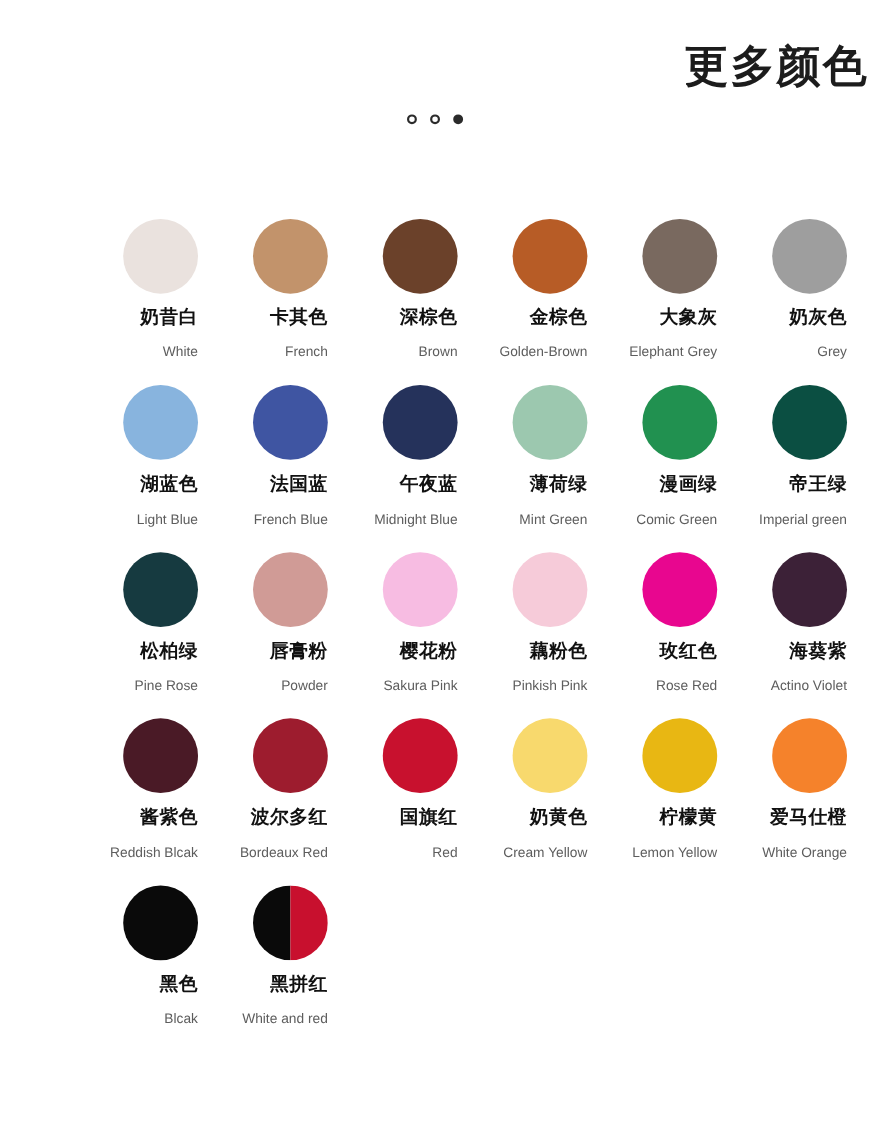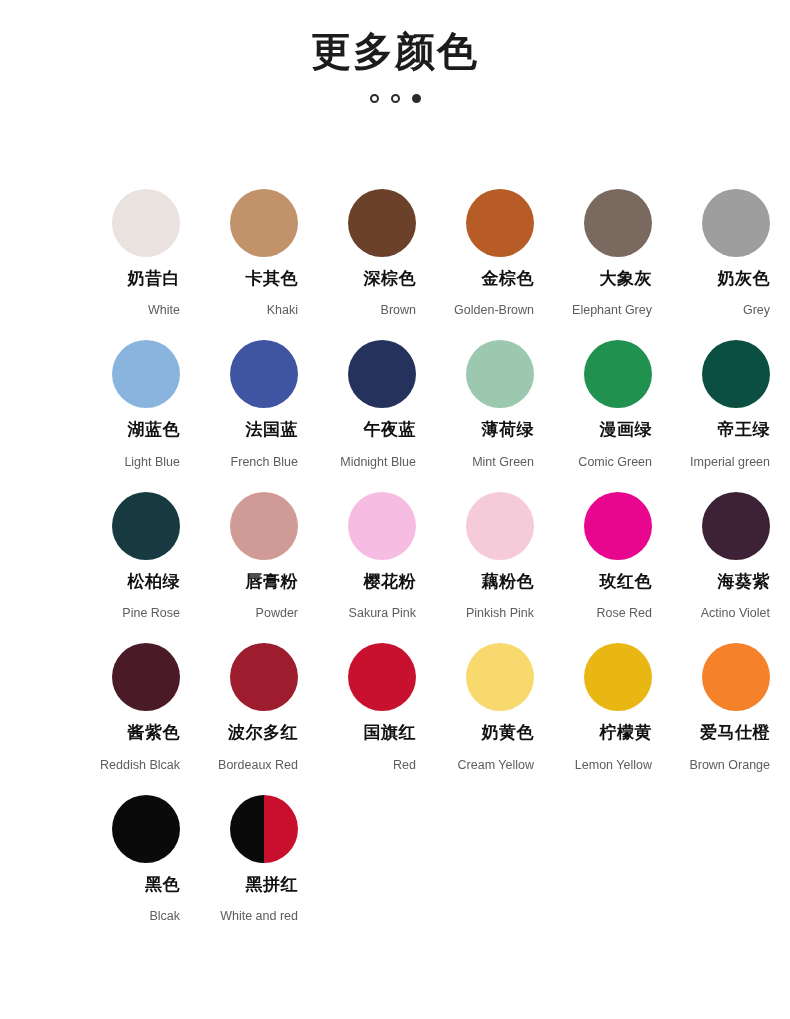--- a/index.html
+++ b/index.html
@@ -15,22 +15,22 @@
     overflow: hidden;
   }
   .page {
     position: relative;
     width: 790px;
     height: 1019px;
     background: #ffffff;
     box-sizing: border-box;
   }
   .header {
-    padding-top: 26px;
-    text-align: center;
+    padding-top: 36px;
+    text-align: right;
   }
   .page-title {
     font-size: 40px;
     font-weight: bold;
     letter-spacing: 2px;
     color: #1c1c1c;
     line-height: 1.25;
     margin: 0;
   }
   .dots {
@@ -118,21 +118,21 @@
 
   <div class="swatch-grid">
       <div class="swatch-cell">
         <div class="swatch-circle" style="background: rgb(234, 226, 222);"></div>
         <div class="swatch-name-cn">奶昔白</div>
         <div class="swatch-name-en">White</div>
       </div>
       <div class="swatch-cell">
         <div class="swatch-circle" style="background: rgb(194, 147, 107);"></div>
         <div class="swatch-name-cn">卡其色</div>
-        <div class="swatch-name-en">Khaki</div>
+        <div class="swatch-name-en">French</div>
       </div>
       <div class="swatch-cell">
         <div class="swatch-circle" style="background: rgb(107, 65, 42);"></div>
         <div class="swatch-name-cn">深棕色</div>
         <div class="swatch-name-en">Brown</div>
       </div>
       <div class="swatch-cell">
         <div class="swatch-circle" style="background: rgb(183, 92, 38);"></div>
         <div class="swatch-name-cn">金棕色</div>
         <div class="swatch-name-en">Golden-Brown</div>
@@ -228,21 +228,21 @@
         <div class="swatch-name-en">Cream Yellow</div>
       </div>
       <div class="swatch-cell">
         <div class="swatch-circle" style="background: rgb(232, 183, 19);"></div>
         <div class="swatch-name-cn">柠檬黄</div>
         <div class="swatch-name-en">Lemon Yellow</div>
       </div>
       <div class="swatch-cell">
         <div class="swatch-circle" style="background: rgb(245, 130, 43);"></div>
         <div class="swatch-name-cn">爱马仕橙</div>
-        <div class="swatch-name-en">Brown Orange</div>
+        <div class="swatch-name-en">White Orange</div>
       </div>
       <div class="swatch-cell">
         <div class="swatch-circle" style="background: rgb(10, 10, 10);"></div>
         <div class="swatch-name-cn">黑色</div>
         <div class="swatch-name-en">Blcak</div>
       </div>
       <div class="swatch-cell">
         <div class="swatch-circle">
           <span class="half-left" style="background: rgb(10, 10, 10);"></span>
           <span class="half-right" style="background: rgb(200, 16, 46);"></span>

